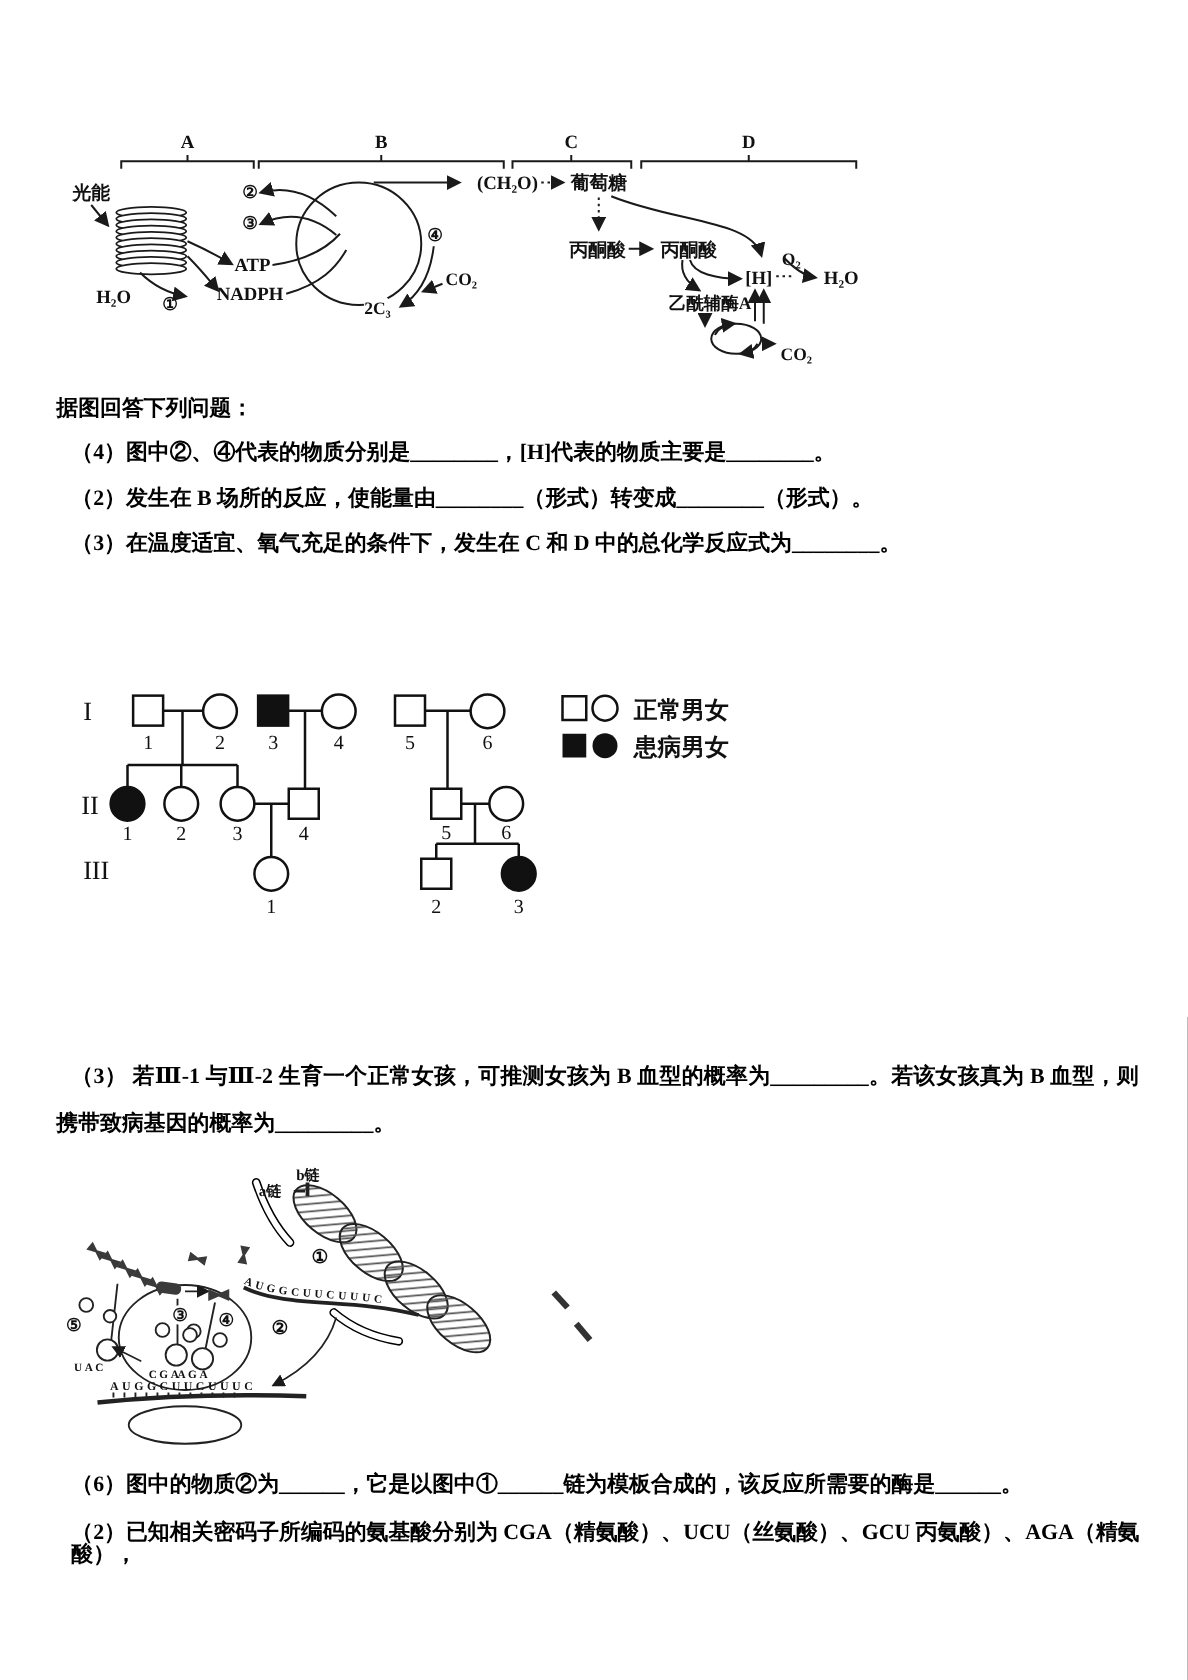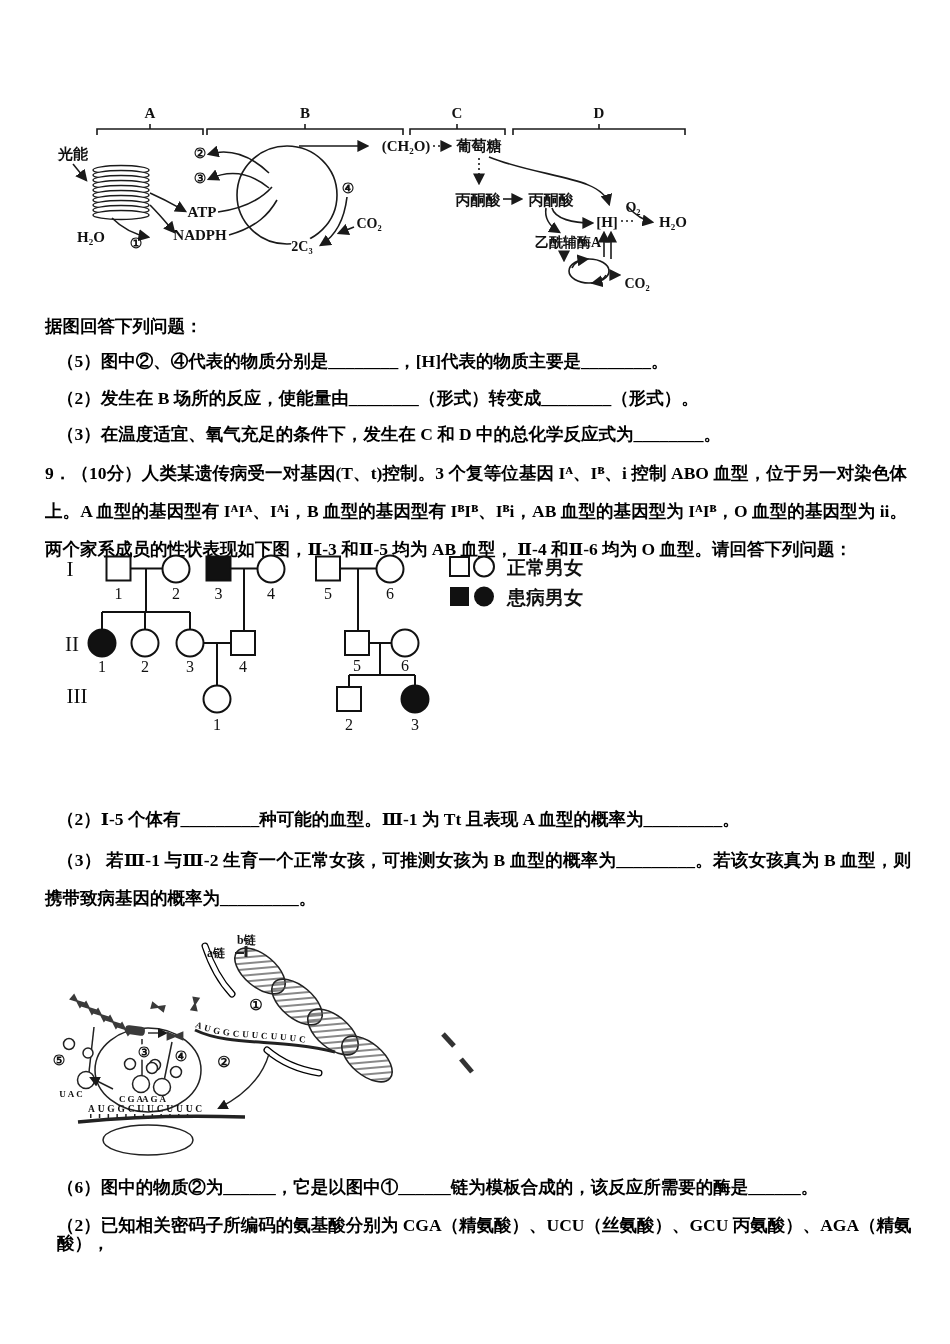--- a/index.html
+++ b/index.html
@@ -103,25 +103,24 @@
     <ellipse cx="534" cy="175" rx="20" ry="12" stroke="#1a1a1a" stroke-width="1.6" fill="none"></ellipse>
     <path d="M517,172 A20,12 0 0 1 532,163" stroke="#1a1a1a" stroke-width="1.6" fill="none" marker-end="url(#arr)"></path>
     <path d="M551,179 A20,12 0 0 1 538,187" stroke="#1a1a1a" stroke-width="1.6" fill="none" marker-end="url(#arr)"></path>
     <path d="M555,179 H564" stroke="#1a1a1a" stroke-width="1.6" fill="none" marker-end="url(#arr)"></path>
     <text class="lbl" x="582" y="192" font-size="14" text-anchor="middle">CO₂</text>
     <path d="M549,161 V137" stroke="#1a1a1a" stroke-width="1.6" fill="none" marker-end="url(#arr)"></path>
     <path d="M556,163 V137" stroke="#1a1a1a" stroke-width="1.6" fill="none" marker-end="url(#arr)"></path>
   </svg>
 
   <div class="abs txt" style="left:45px;top:305px;">据图回答下列问题：</div>
-  <div class="abs txt" style="left:57px;top:340px;">（5）图中②、④代表的物质分别是________，[H]代表的物质主要是________。</div>
+  <div class="abs txt" style="left:57px;top:340px;">（4）图中②、④代表的物质分别是________，[H]代表的物质主要是________。</div>
   <div class="abs txt" style="left:57px;top:377px;">（2）发生在 B 场所的反应，使能量由________（形式）转变成________（形式）。</div>
   <div class="abs txt" style="left:57px;top:413px;text-align:right;">（3）在温度适宜、氧气充足的条件下，发生在 C 和 D 中的总化学反应式为________。</div>
 
-  <div class="abs txt stem" style="left:45px;top:441px;">9．（10分）人类某遗传病受一对基因(T、t)控制。3 个复等位基因 Iᴬ、Iᴮ、i 控制 ABO 血型，位于另一对染色体上。A 血型的基因型有 IᴬIᴬ、Iᴬi，B 血型的基因型有 IᴮIᴮ、Iᴮi，AB 血型的基因型为 IᴬIᴮ，O 血型的基因型为 ii。两个家系成员的性状表现如下图，Ⅱ-3 和Ⅱ-5 均为 AB 血型， Ⅱ-4 和Ⅱ-6 均为 O 血型。请回答下列问题：</div>
 
   <svg class="abs" style="left:55px;top:552px;" width="545" height="192" viewBox="0 0 545 192">
     <text x="15" y="24" font-size="21" text-anchor="middle">I</text>
     <text x="17" y="99" font-size="21" text-anchor="middle">II</text>
     <text x="22" y="151" font-size="21" text-anchor="middle">III</text>
 
     <g stroke="#111" stroke-width="2" fill="none">
       <path d="M75.5,16.5 H107.5"></path>
         <path d="M175.5,16.5 H202.5"></path>
         <path d="M285,16.5 H321.5"></path>
@@ -180,21 +179,20 @@
     <g>
       <rect x="395" y="5" width="19" height="19" fill="#fff" stroke="#111" stroke-width="2"></rect>
       <circle cx="429" cy="14.5" r="10" fill="#fff" stroke="#111" stroke-width="2"></circle>
       <text x="452" y="22" font-size="19" font-weight="bold">正常男女</text>
       <rect x="395" y="35" width="19" height="19" fill="#111"></rect>
       <circle cx="429" cy="44.5" r="10" fill="#111"></circle>
       <text x="452" y="52" font-size="19" font-weight="bold">患病男女</text>
     </g>
   </svg>
 
-  <div class="abs txt" style="left:57px;top:798px;">（2）Ⅰ-5 个体有_________种可能的血型。Ⅲ-1 为 Tt 且表现 A 血型的概率为_________。</div>
   <div class="abs txt qitem" style="left:45px;top:828px;">（3） 若Ⅲ-1 与Ⅲ-2 生育一个正常女孩，可推测女孩为 B 血型的概率为_________。若该女孩真为 B 血型，则携带致病基因的概率为_________。</div>
 
 
   <svg class="abs" style="left:45px;top:926px;" width="432" height="240" viewBox="0 0 432 240">
     <defs>
       <pattern id="hatch" width="6" height="6" patternUnits="userSpaceOnUse" patternTransform="rotate(45)">
         <line x1="1" y1="0" x2="1" y2="6" stroke="#555" stroke-width="1.4"></line>
       </pattern>
       <g id="bt">
           <path d="M-7,-4 L0,-1 L7,-4 L7,4 L0,1 L-7,4 Z" fill="#3a3a3a"></path>

